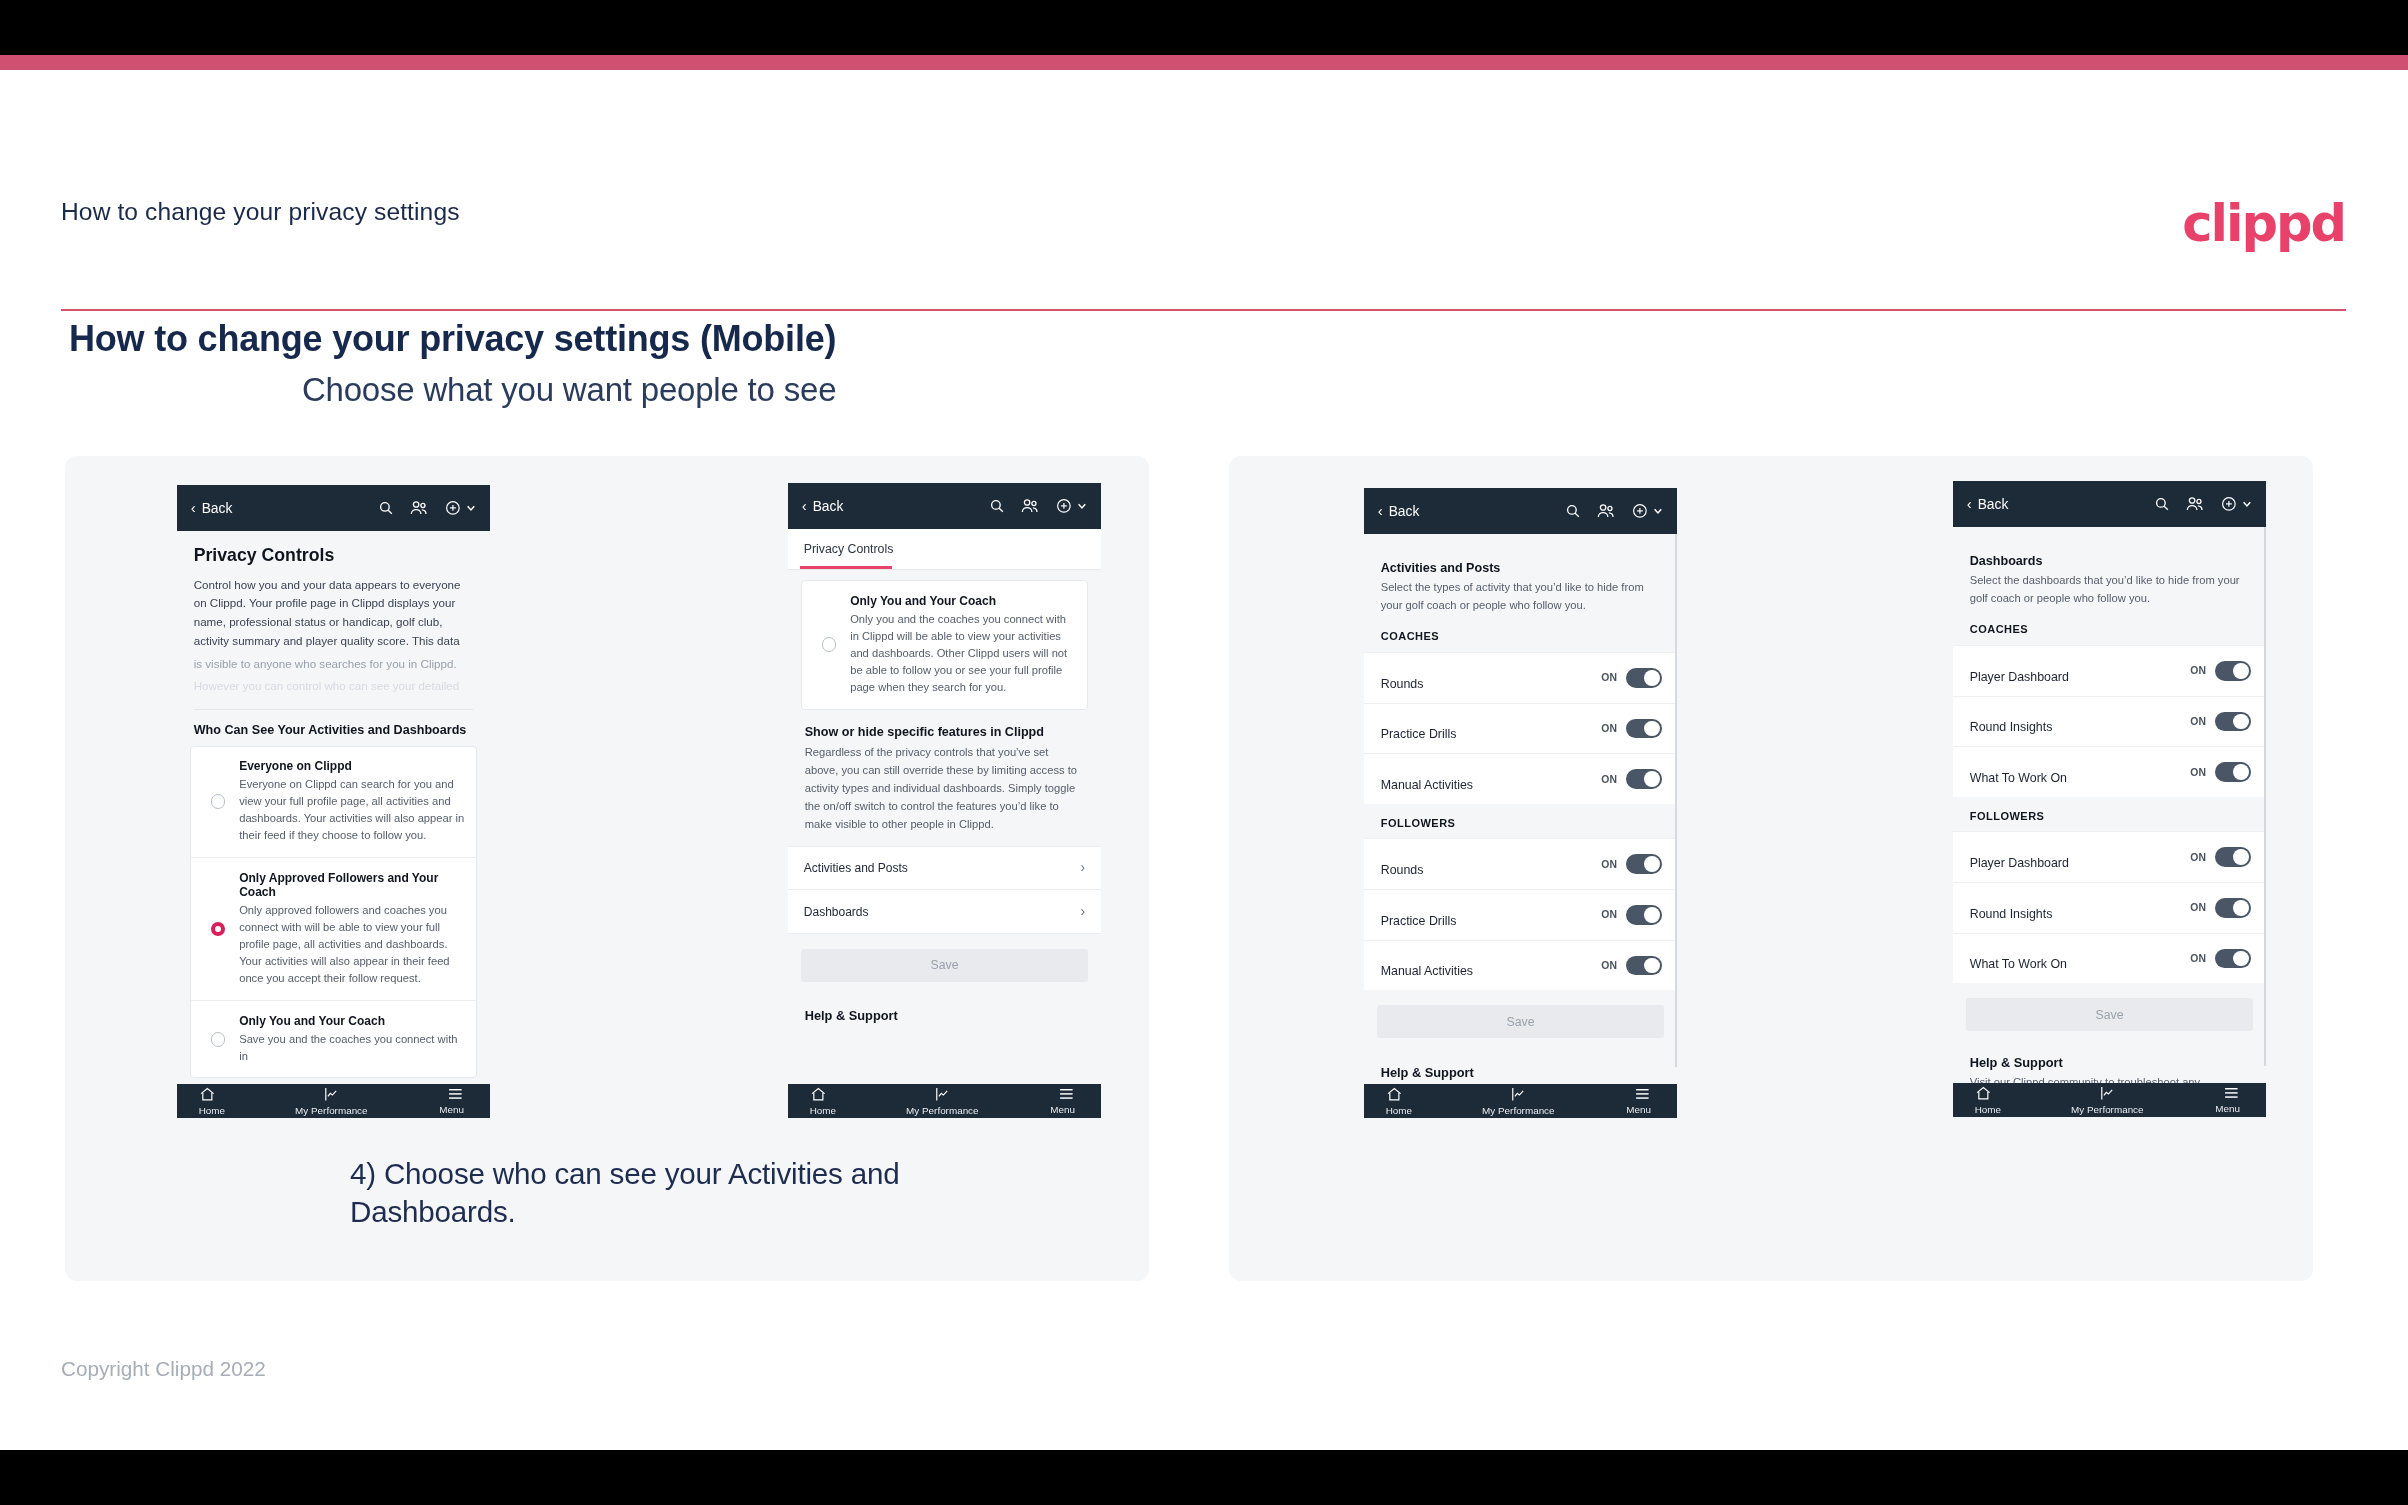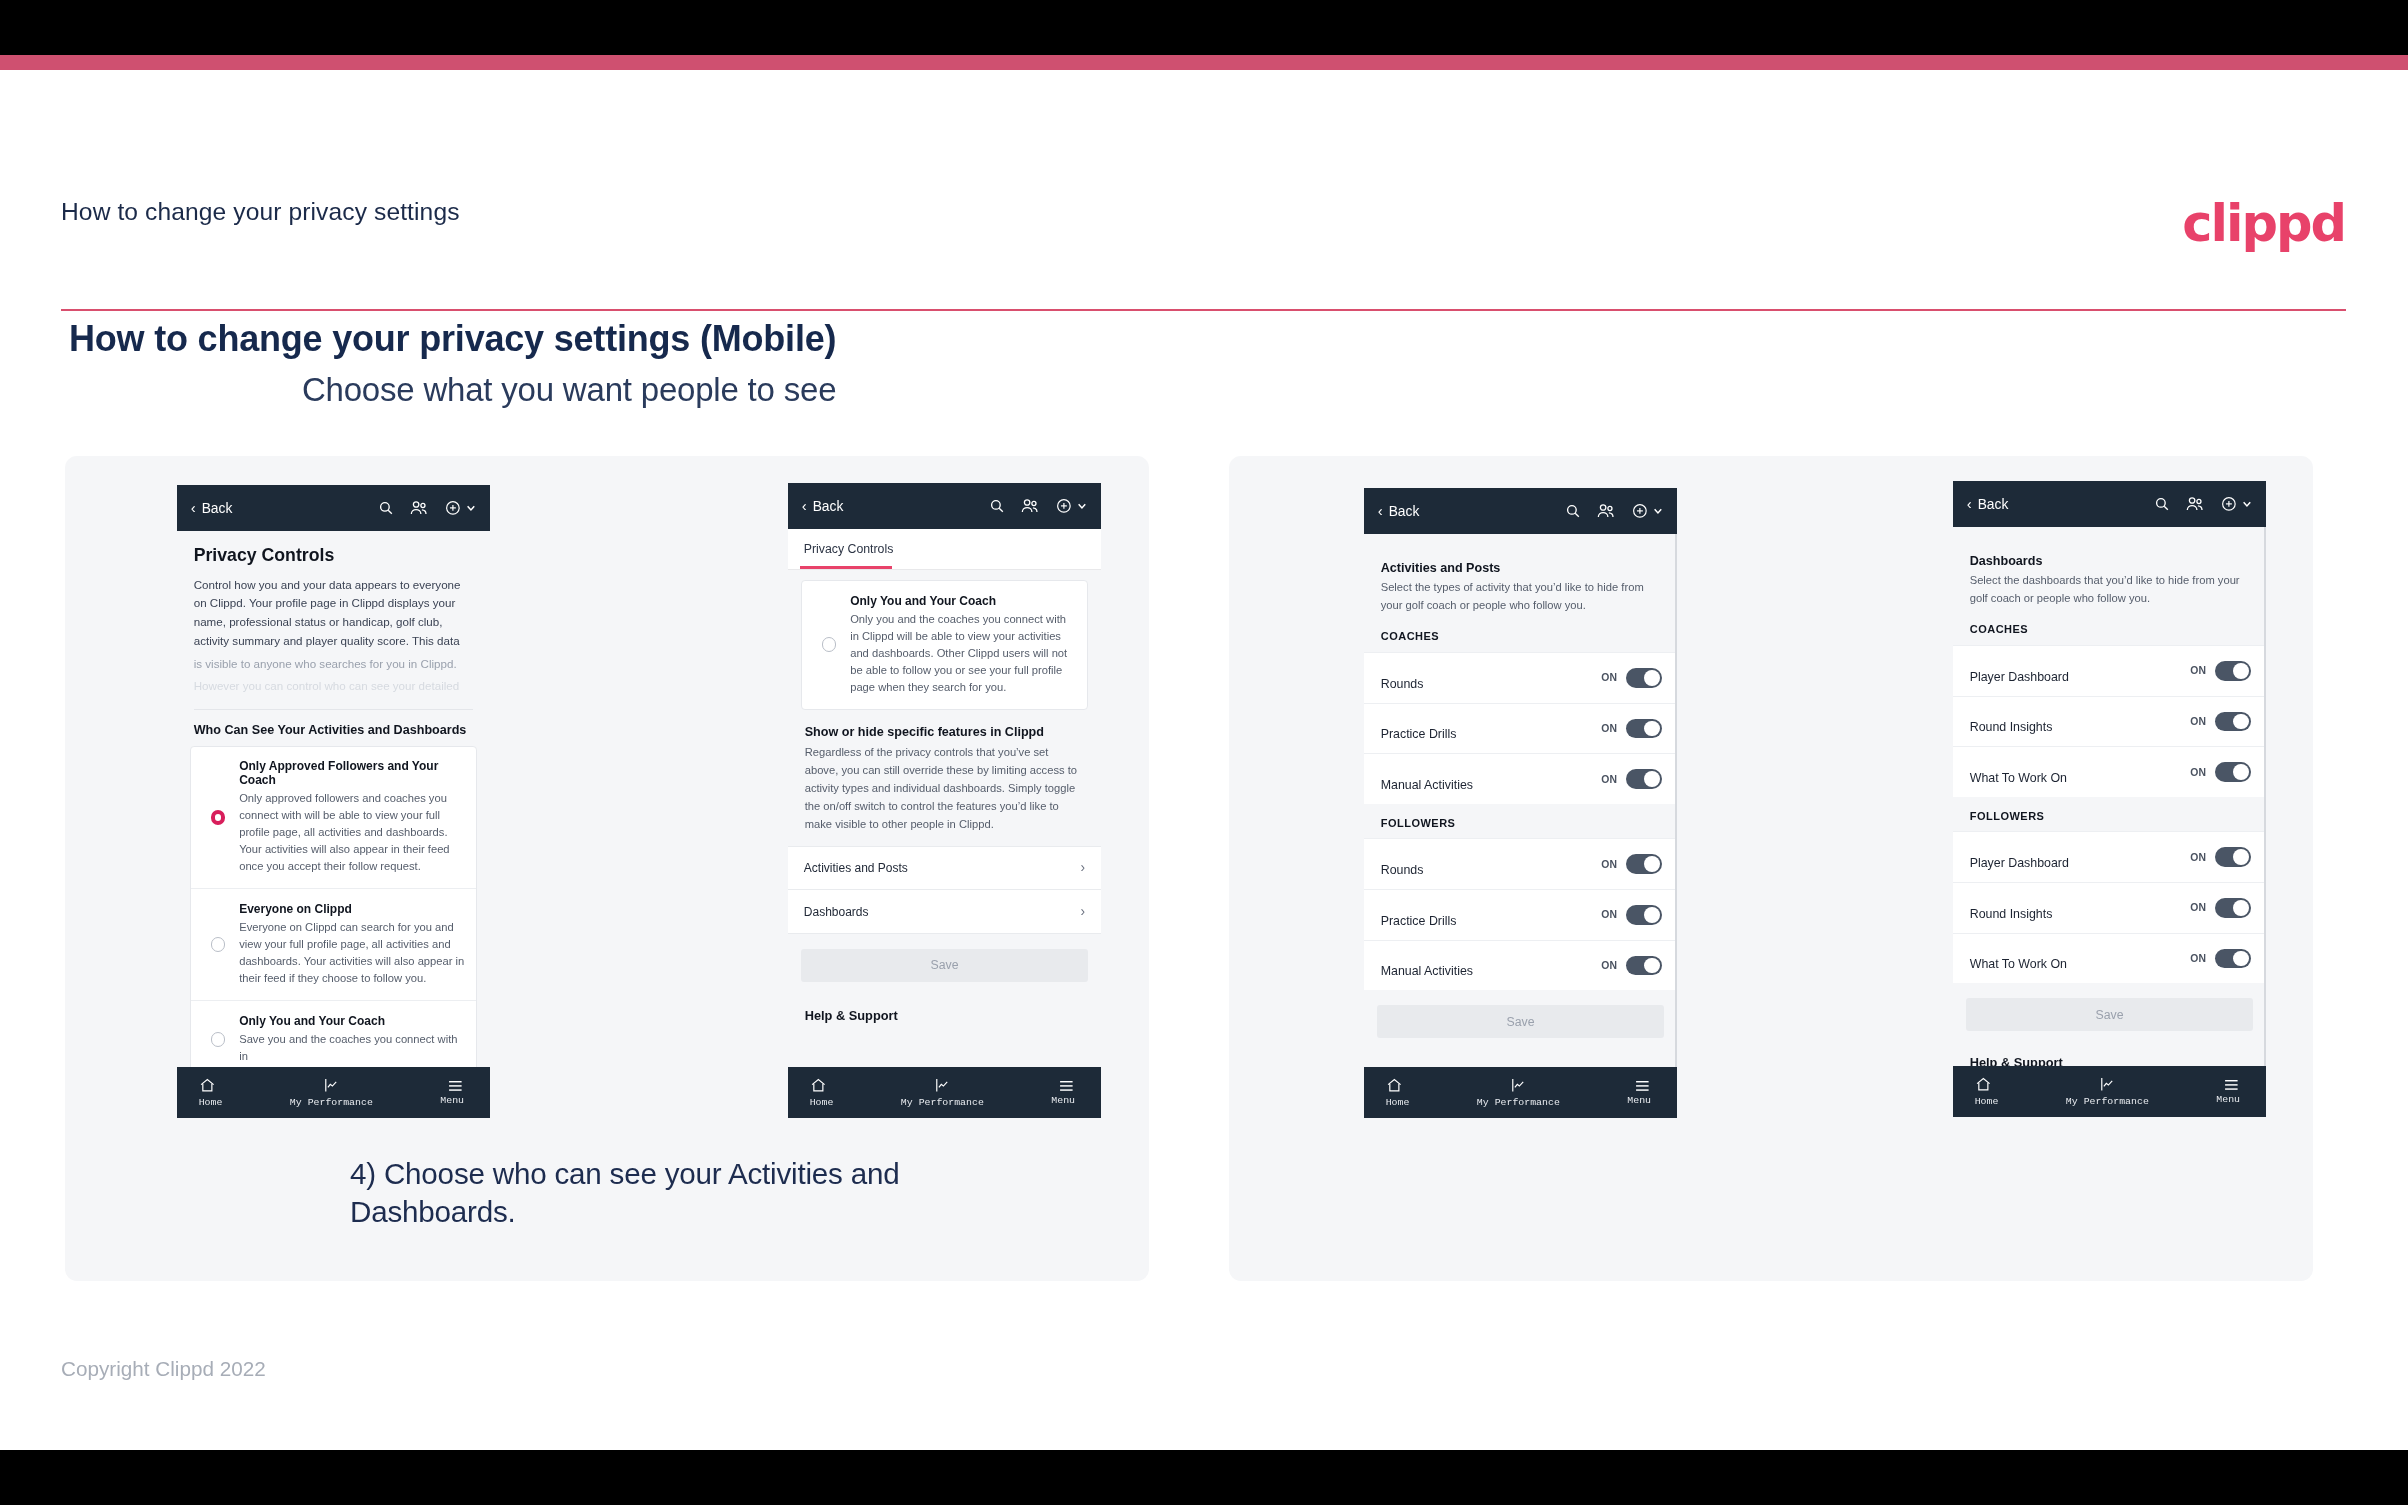--- a/index.html
+++ b/index.html
@@ -109,22 +109,22 @@
                    padding:12.8px 16.7px 9.9px; background:#f5f6f8; }
   .tg-row { display:flex; align-items:center; background:#fff; padding:11.8px 14.8px 11.8px 16.7px;
             border-top:1px solid #edeff2; }
   .tg-label { flex:1; font-size:12.4px; color:#1c2331;margin-top:12px; }
   .tg-state { font-size:10.4px; font-weight:700; color:#4a5260; margin-right:8.9px; letter-spacing:0.3px; }
   .switch { width:36px; height:19.7px; border-radius:9.9px; background:#4a5565; position:relative; flex:0 0 36px; }
   .switch .knob { position:absolute; top:2px; right:2px; width:15.8px; height:15.8px;
                   border-radius:50%; background:#fff; }
 
   .bottomnav {
-    position:absolute; left:0; bottom:0; width:100%; height:51px;
-    background:#1d2a38; display:flex; align-items:center; color:#fff;font-family:Liberation Mono, monospace;
+    position:absolute; left:0; bottom:0; width:100%; height:34px;
+    background:#1d2a38; display:flex; align-items:center; color:#fff;
   }
   .bn-item { flex:1; display:flex; flex-direction:column; align-items:center; gap:3px; }
   .bn-item.left { align-items:flex-start; padding-left:21.7px; }
   .bn-item.right { align-items:flex-end; padding-right:26px; }
   .bn-label { font-size:9.9px; color:#e9ecf0; }
   .scrollbar { position:absolute; right:0; top:46px; bottom:51px; width:2px; background:#d6d9de; }
 </style>
 </head>
 <body>
 
@@ -183,31 +183,31 @@
 
     <div class="pg-title">Privacy Controls</div>
     <div class="pg-para">Control how you and your data appears to everyone on Clippd. Your profile page in Clippd displays your name, professional status or handicap, golf club, activity summary and player quality score. This data</div>
     <div class="pg-para fade-row">is visible to anyone who searches for you in Clippd.</div>
     <div class="pg-para fade-row2">However you can control who can see your detailed</div>
     <div class="sec-divider"></div>
     <div class="sec-head">Who Can See Your Activities and Dashboards</div>
 
     <div class="optbox">
       <div class="opt">
+        <div class="radio"></div>
+        <div class="opt-body">
+          <div class="opt-title">Everyone on Clippd</div>
+          <div class="opt-desc">Everyone on Clippd can search for you and view your full profile page, all activities and dashboards. Your activities will also appear in their feed if they choose to follow you.</div>
+        </div>
+      </div>
+      <div class="opt">
         <div class="radio on"></div>
         <div class="opt-body">
           <div class="opt-title">Only Approved Followers and Your Coach</div>
           <div class="opt-desc">Only approved followers and coaches you connect with will be able to view your full profile page, all activities and dashboards. Your activities will also appear in their feed once you accept their follow request.</div>
-        </div>
-      </div>
-      <div class="opt">
-        <div class="radio"></div>
-        <div class="opt-body">
-          <div class="opt-title">Everyone on Clippd</div>
-          <div class="opt-desc">Everyone on Clippd can search for you and view your full profile page, all activities and dashboards. Your activities will also appear in their feed if they choose to follow you.</div>
         </div>
       </div>
       <div class="opt">
         <div class="radio"></div>
         <div class="opt-body">
           <div class="opt-title">Only You and Your Coach</div>
           <div class="opt-desc">Save you and the coaches you connect with in</div>
         </div>
       </div>
     </div>

